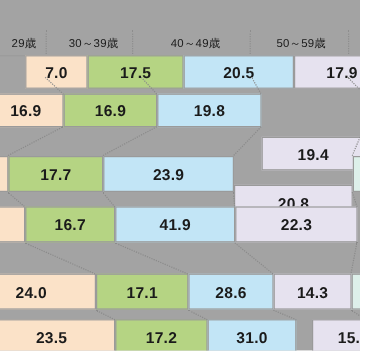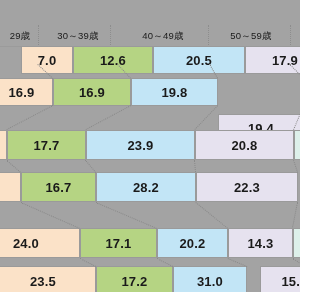--- a/index.html
+++ b/index.html
@@ -57,48 +57,48 @@
       <div class="hcell" style="left: -25px; width: 90px;">29歳</div>
       <div class="hcell" style="left: 33px; width: 90px;">30～39歳</div>
       <div class="hcell" style="left: 118px; width: 90px;">40～49歳</div>
       <div class="hcell" style="left: 206px; width: 90px;">50～59歳</div>
       <div class="hline"></div>
     </div>
 
   <div id="rows">
       <div class="row" style="top: 46px; height: 28px; margin-left: 35px;">
         <div class="seg c0" title="20～29歳" style="left: -14px; width: 52px;">7.0</div>
-        <div class="seg c1" title="30～39歳" style="left: 38px; width: 80px;">12.6</div>
+        <div class="seg c1" title="30～39歳" style="left: 38px; width: 80px;">17.5</div>
         <div class="seg c2" title="40～49歳" style="left: 118px; width: 92px;">20.5</div>
         <div class="seg c3" title="50～59歳" style="left: 210px; width: 80px;">17.9</div>
         <div class="seg c4" title="60歳以上" style="left: 290px; width: 24px;"></div>
       </div>
       <div class="row" style="top: 78px; height: 28px;">
         <div class="seg c0" title="20～29歳" style="left: -10px; width: 63px;">16.9</div>
         <div class="seg c1" title="30～39歳" style="left: 53px; width: 78px;">16.9</div>
         <div class="seg c2" title="40～49歳" style="left: 131px; width: 87px; text-align: center;">19.8</div>
         <div class="seg c3" title="50～59歳" style="left: 218px; width: 86px; margin-top: 36px;">19.4</div>
       </div>
       <div class="row" style="top: 130px; height: 30px;">
         <div class="seg c0" title="20～29歳" style="left: -45px; width: 52px;"></div>
         <div class="seg c1" title="30～39歳" style="left: 7px; width: 79px;">17.7</div>
         <div class="seg c2" title="40～49歳" style="left: 86px; width: 109px;">23.9</div>
-        <div class="seg c3" title="50～59歳" style="left: 195px; width: 99px;">20.8</div>
+        <div class="seg c3" title="50～59歳" style="left: 195px; width: 99px; margin-top: 24px;">20.8</div>
         <div class="seg c4" title="60歳以上" style="left: 294px; width: 20px;"></div>
       </div>
       <div class="row" style="top: 172px; height: 30px;">
         <div class="seg c0" title="20～29歳" style="left: -35px; width: 56px;">1</div>
         <div class="seg c1" title="30～39歳" style="left: 21px; width: 75px; text-align: center;">16.7</div>
-        <div class="seg c2" title="40～49歳" style="left: 96px; width: 100px;">28.2</div>
+        <div class="seg c2" title="40～49歳" style="left: 96px; width: 100px;">41.9</div>
         <div class="seg c3" title="50～59歳" style="left: 196px; width: 102px;">22.3</div>
       </div>
       <div class="row" style="top: 228px; height: 30px;">
         <div class="seg c0" title="20～29歳" style="left: -28px; width: 108px;">24.0</div>
         <div class="seg c1" title="30～39歳" style="left: 80px; width: 77px;">17.1</div>
-        <div class="seg c2" title="40～49歳" style="left: 157px; width: 71px;">20.2</div>
+        <div class="seg c2" title="40～49歳" style="left: 157px; width: 71px;">28.6</div>
         <div class="seg c3" title="50～59歳" style="left: 228px; width: 65px;">14.3</div>
         <div class="seg c4" title="60歳以上" style="left: 293px; width: 21px;"></div>
       </div>
       <div class="row" style="top: 266px; height: 30px;">
         <div class="seg c0" title="20～29歳" style="left: -10px; width: 106px;">23.5</div>
         <div class="seg c1" title="30～39歳" style="left: 96px; width: 77px; text-align: right;">17.2</div>
         <div class="seg c2" title="40～49歳" style="left: 173px; width: 74px;">31.0</div>
         <div class="seg c3" title="50～59歳" style="left: 260px; width: 69px;">15.4</div>
       </div>
     </div>

